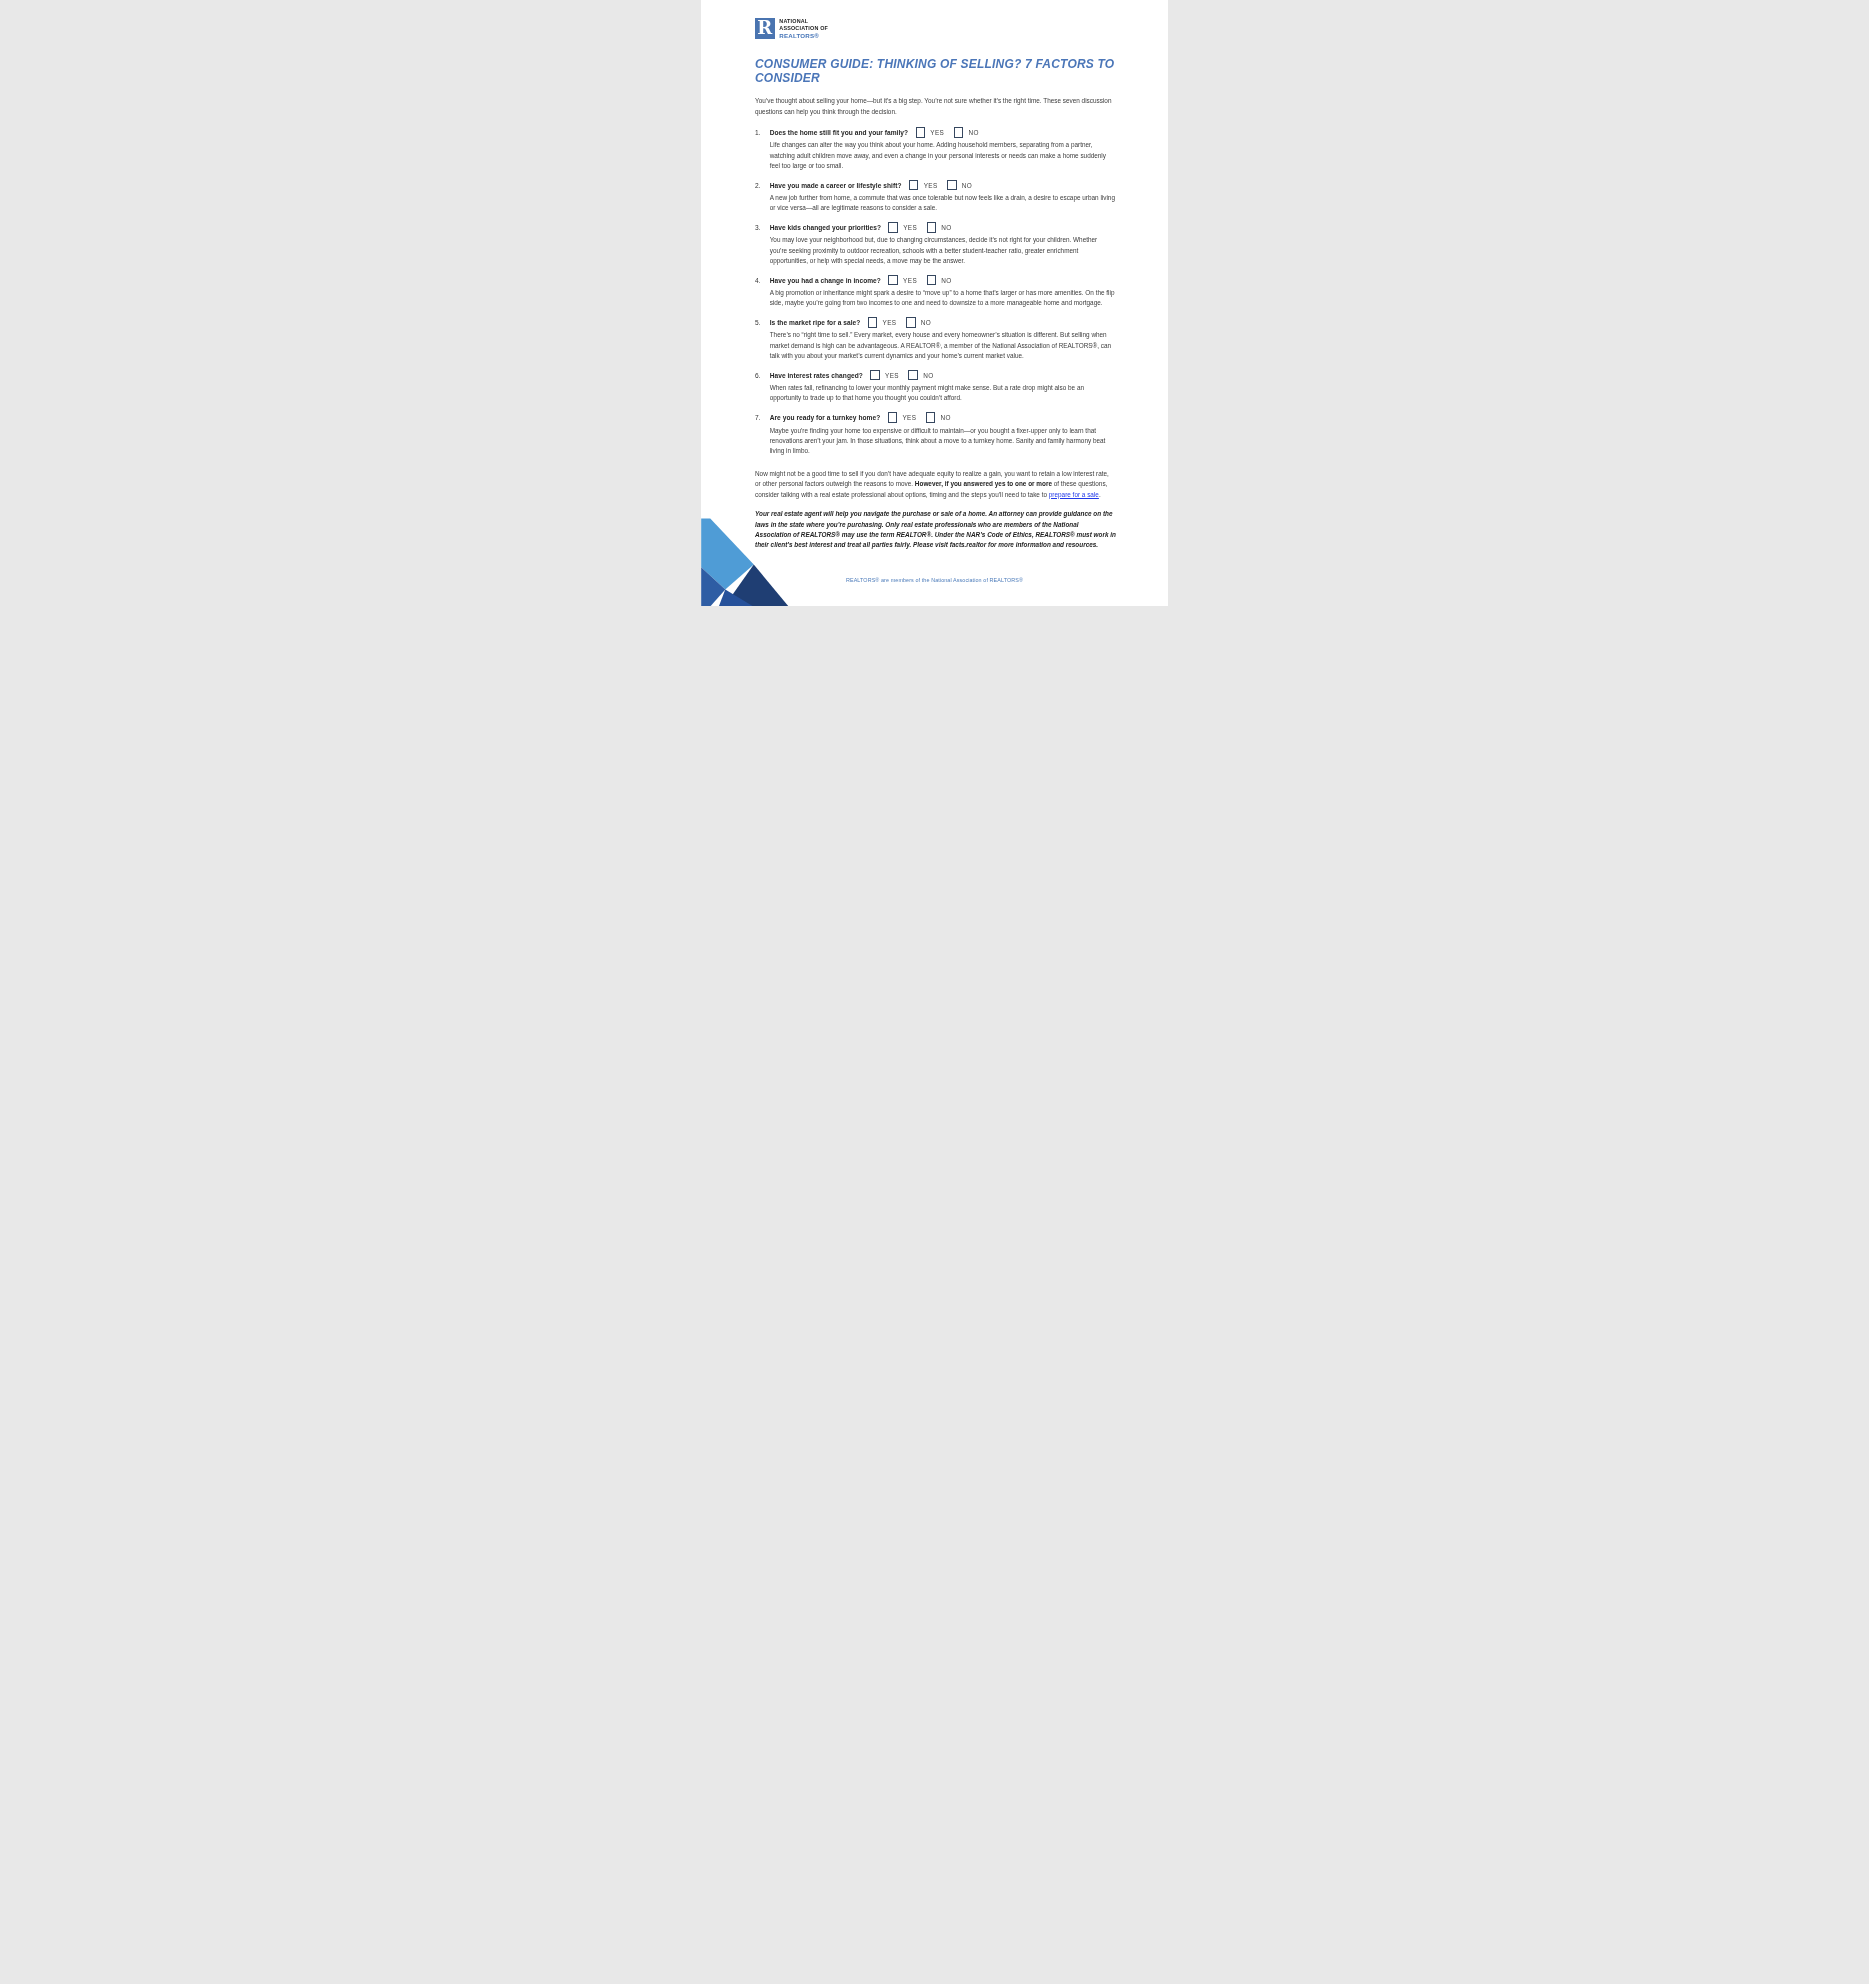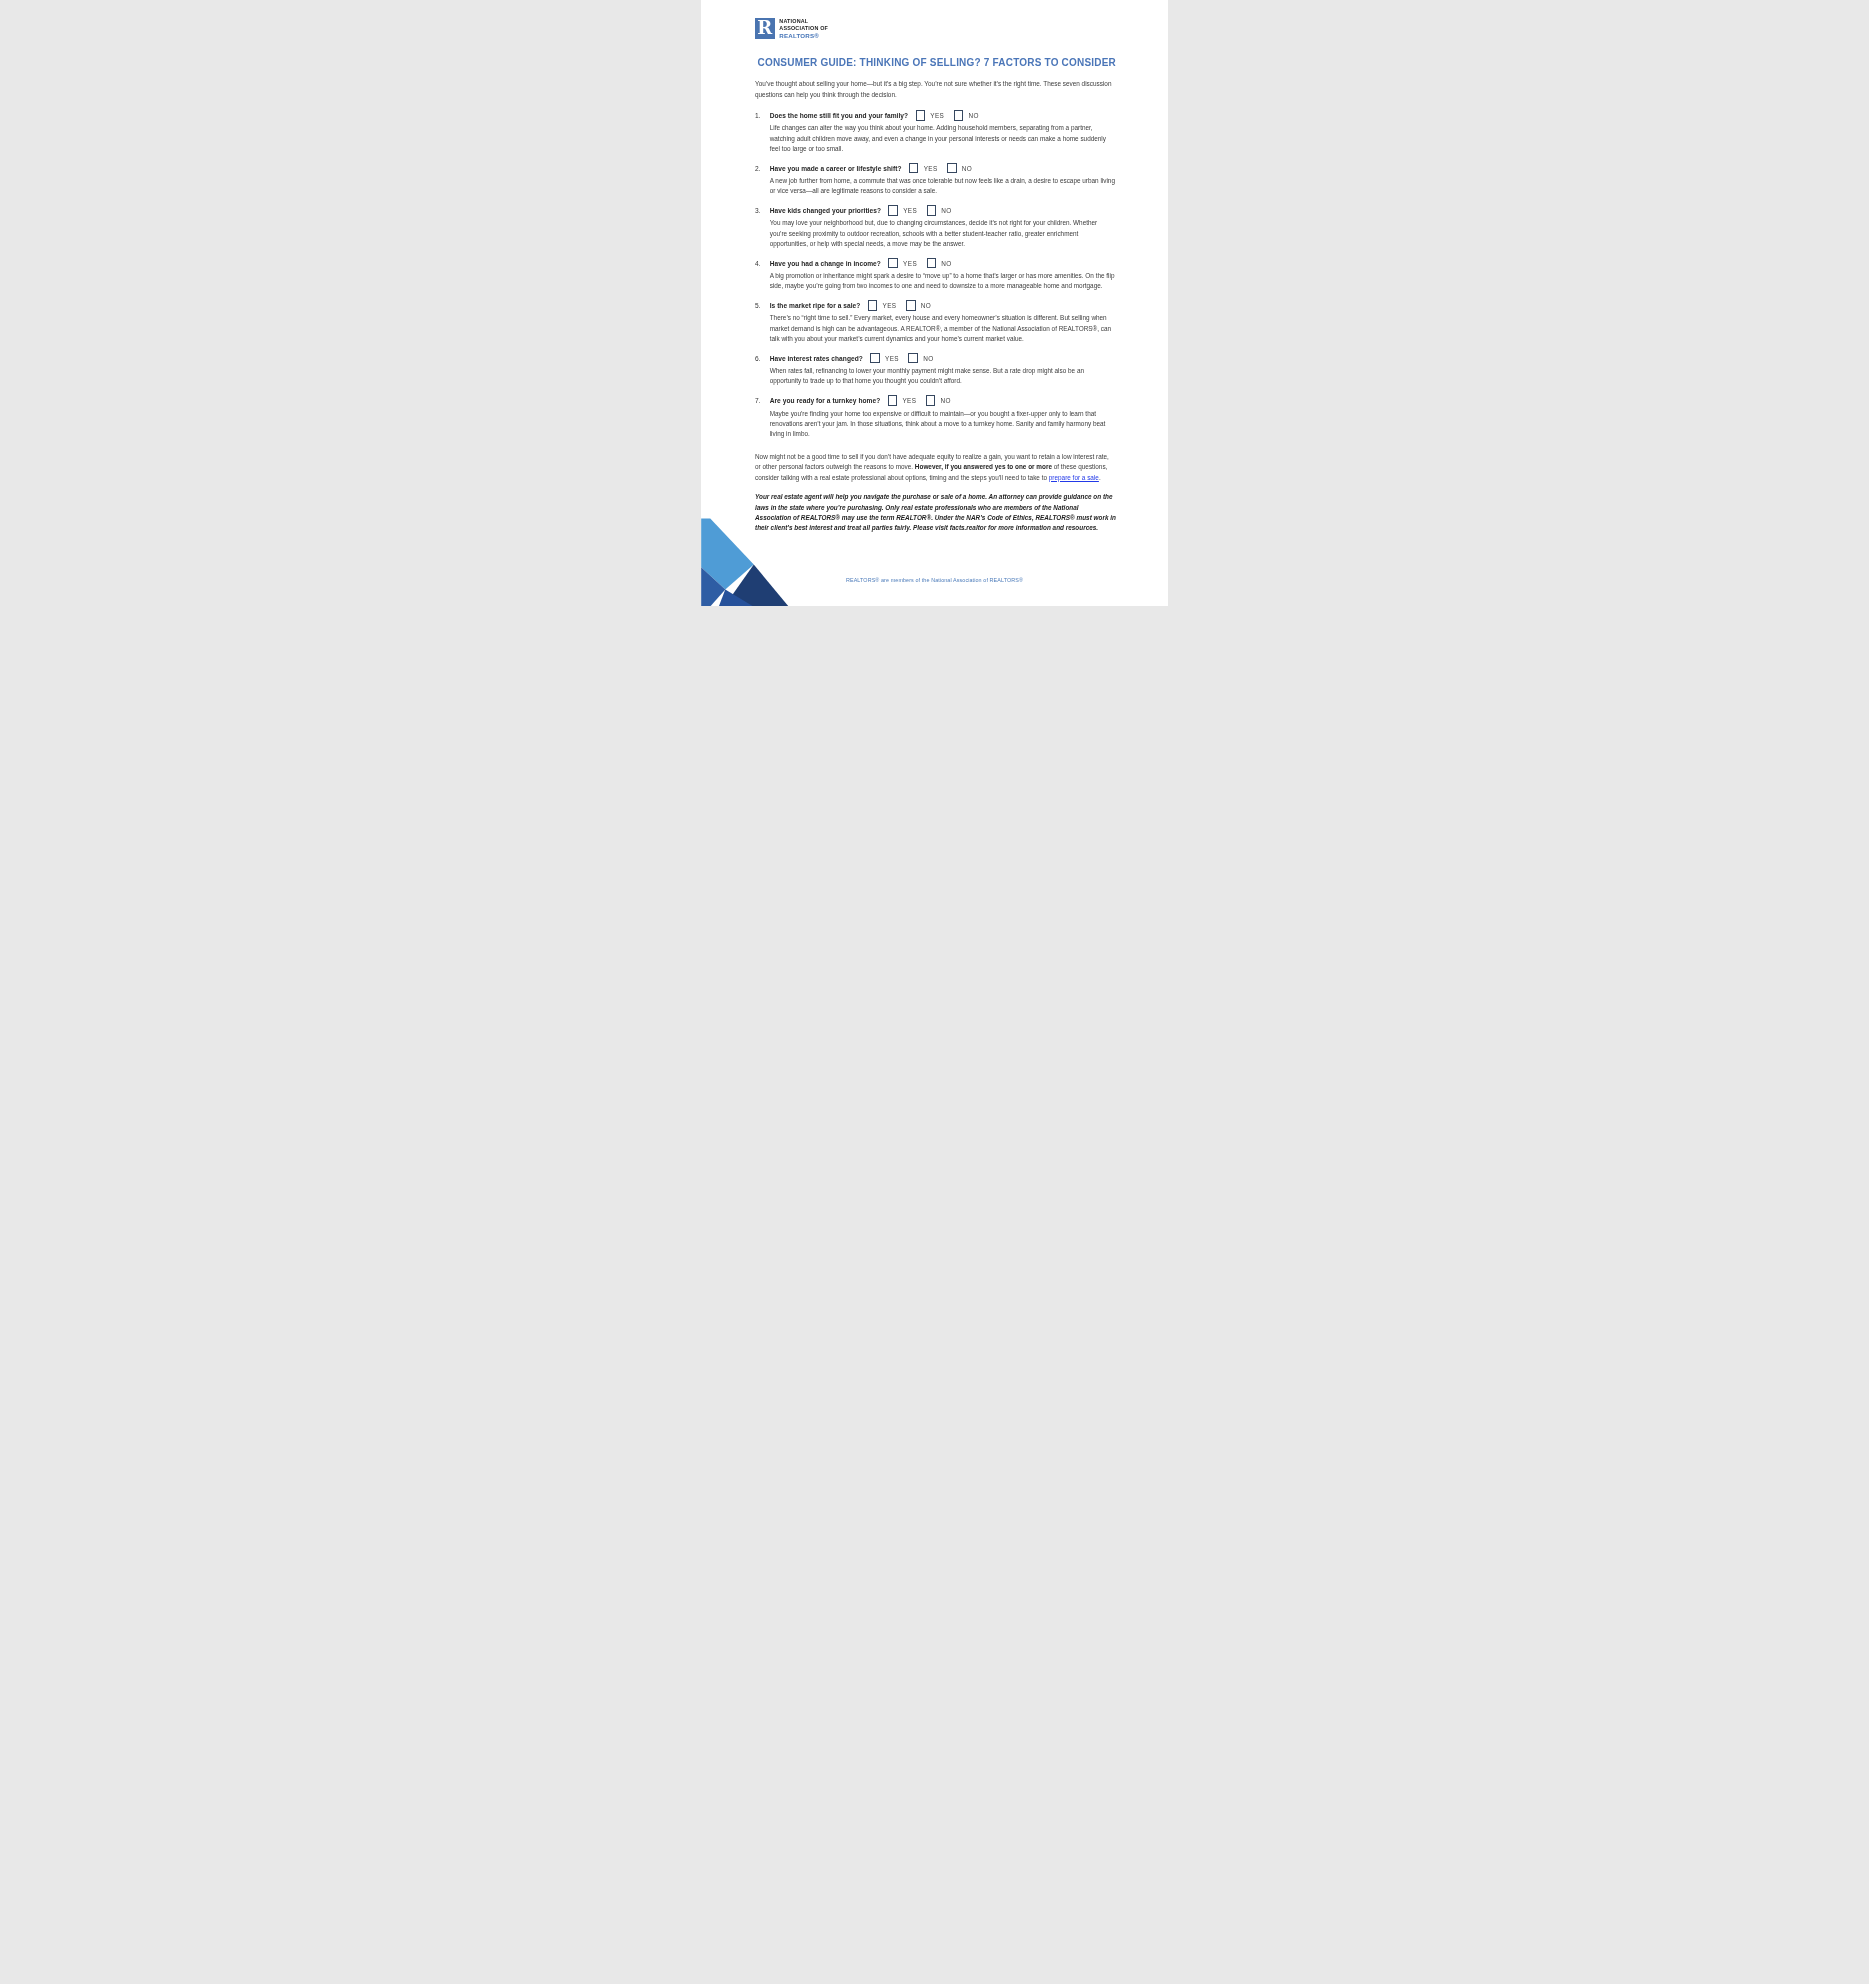--- a/index.html
+++ b/index.html
@@ -25,22 +25,22 @@
     font-size:5.4px;font-weight:bold;color:#1E1E1E;
     letter-spacing:0.2px;line-height:6.7px;
   }
   .logo-l3{
     font-size:6.2px;font-weight:bold;color:#4675B8;
     letter-spacing:0.2px;line-height:7.5px;
   }
 
   
   h1.title{
-    margin:18px 0 0 0;text-align:right;
-    color:#4B76B8;font-size:10px;font-weight:bold;letter-spacing:0.2px;
+    margin:18px 0 0 0;text-align:left;
+    color:#4B76B8;font-size:12px;font-weight:bold;letter-spacing:0.2px;font-style:italic;
   }
 
   
   p.intro{margin:11px 0 0 0;font-size:6.4px;line-height:10.3px;color:#3C3C3C;}
 
   
   ol.questions{list-style:none;margin:10.3px 0 0 0;padding:0;}
   ol.questions li{margin-bottom:8.7px;}
   .q-row{display:flex;align-items:center;}
   .q-num{flex:none;width:14.7px;font-size:6.6px;color:#333333;}

